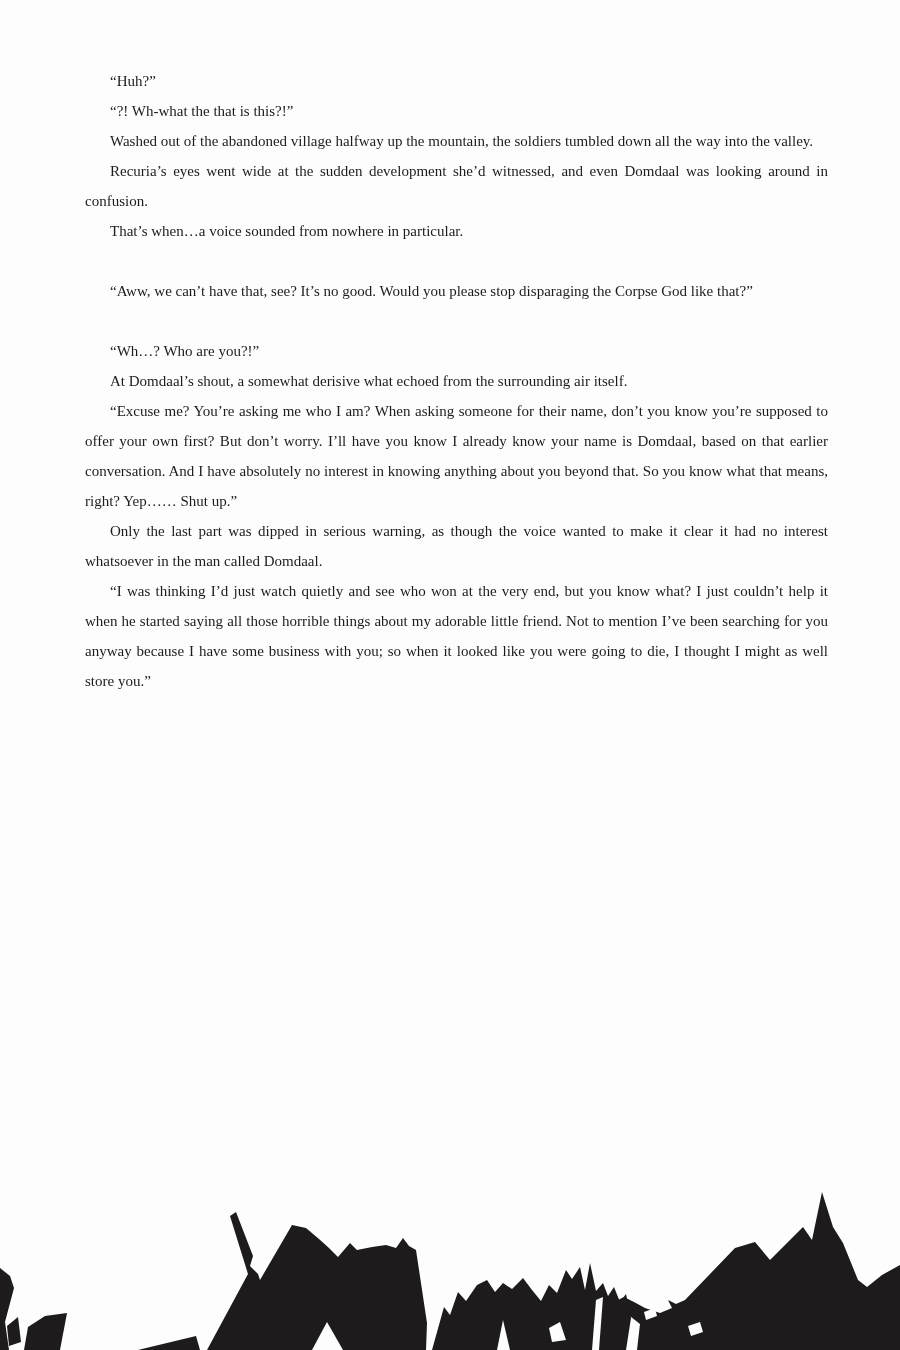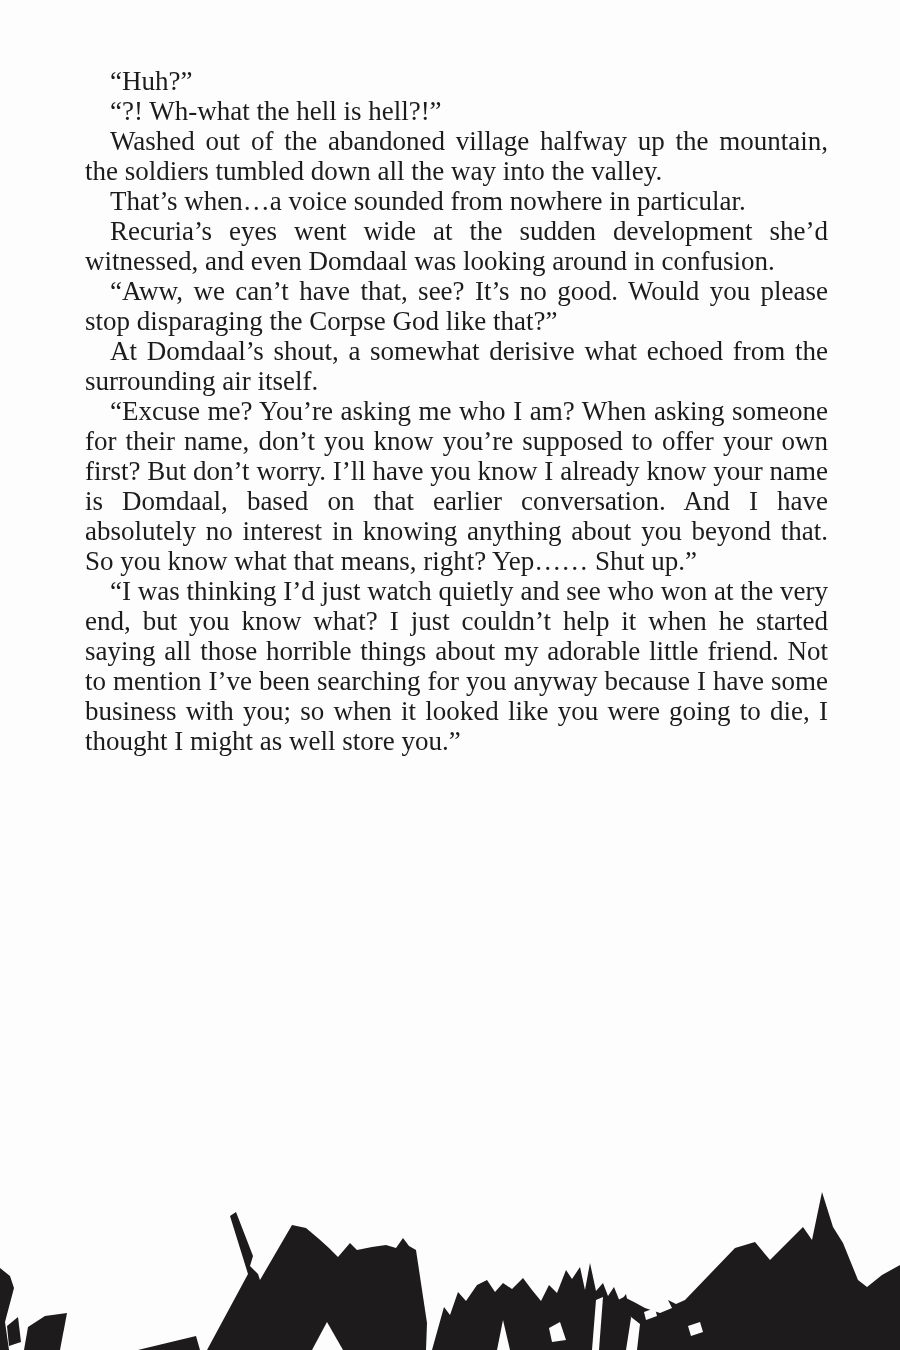--- a/index.html
+++ b/index.html
@@ -17,53 +17,56 @@
   .page {
     position: absolute;
     inset: 0;
   }
   .text-block {
     position: absolute;
     top: 66px;
     left: 85px;
     width: 743px;
     color: #1c1c1c;
-    font-size: 27px;
+    font-size: 15px;
     line-height: 30px;
     text-align: justify;
   }
   .para {
     margin: 0;
     text-indent: 25px;
   }
   .para.gap {
+    margin-top: 30px;
   }
   .illustration {
     position: absolute;
     left: 0;
     bottom: 0;
     width: 900px;
     height: 200px;
     display: block;
   }
 </style>
 </head>
 <body>
 
 <div class="page">
 
   <div class="text-block">
     <p class="para">“Huh?”</p>
-    <p class="para">“?! Wh-what the hell is hell?!”</p>
+    <p class="para">“?! Wh-what the that is this?!”</p>
     <p class="para">Washed out of the abandoned village halfway up the mountain, the soldiers tumbled down all the way into the valley.</p>
+    <p class="para">Recuria’s eyes went wide at the sudden development she’d witnessed, and even Domdaal was looking around in confusion.</p>
     <p class="para">That’s when…a voice sounded from nowhere in particular.</p>
-    <p class="para">Recuria’s eyes went wide at the sudden development she’d witnessed, and even Domdaal was looking around in confusion.</p>
     <p class="para gap">“Aww, we can’t have that, see? It’s no good. Would you please stop disparaging the Corpse God like that?”</p>
+    <p class="para gap">“Wh…? Who are you?!”</p>
     <p class="para">At Domdaal’s shout, a somewhat derisive what echoed from the surrounding air itself.</p>
     <p class="para">“Excuse me? You’re asking me who I am? When asking someone for their name, don’t you know you’re supposed to offer your own first? But don’t worry. I’ll have you know I already know your name is Domdaal, based on that earlier conversation. And I have absolutely no interest in knowing anything about you beyond that. So you know what that means, right? Yep…… Shut up.”</p>
+    <p class="para">Only the last part was dipped in serious warning, as though the voice wanted to make it clear it had no interest whatsoever in the man called Domdaal.</p>
     <p class="para">“I was thinking I’d just watch quietly and see who won at the very end, but you know what? I just couldn’t help it when he started saying all those horrible things about my adorable little friend. Not to mention I’ve been searching for you anyway because I have some business with you; so when it looked like you were going to die, I thought I might as well store you.”</p>
   </div>
 
   <svg class="illustration" viewBox="0 0 900 200" preserveAspectRatio="none">
     <g fill="#1d1b1b">
       <polygon points="0,118 10,126 14,138 5,172 9,200 0,200"></polygon>
       <polygon points="7,176 18,167 21,192 9,196"></polygon>
       <polygon points="28,177 45,166 67,163 60,200 24,200"></polygon>
       <polygon points="142,199 196,186 200,200 138,200"></polygon>
       <polygon points="207,200 248,124 230,66 236,62 253,106 250,116 258,124 260,130 292,75 306,78 319,89 329,98 338,107 350,93 357,100 372,97 386,95 396,98 403,88 409,96 416,100 427,173 426,200"></polygon>

